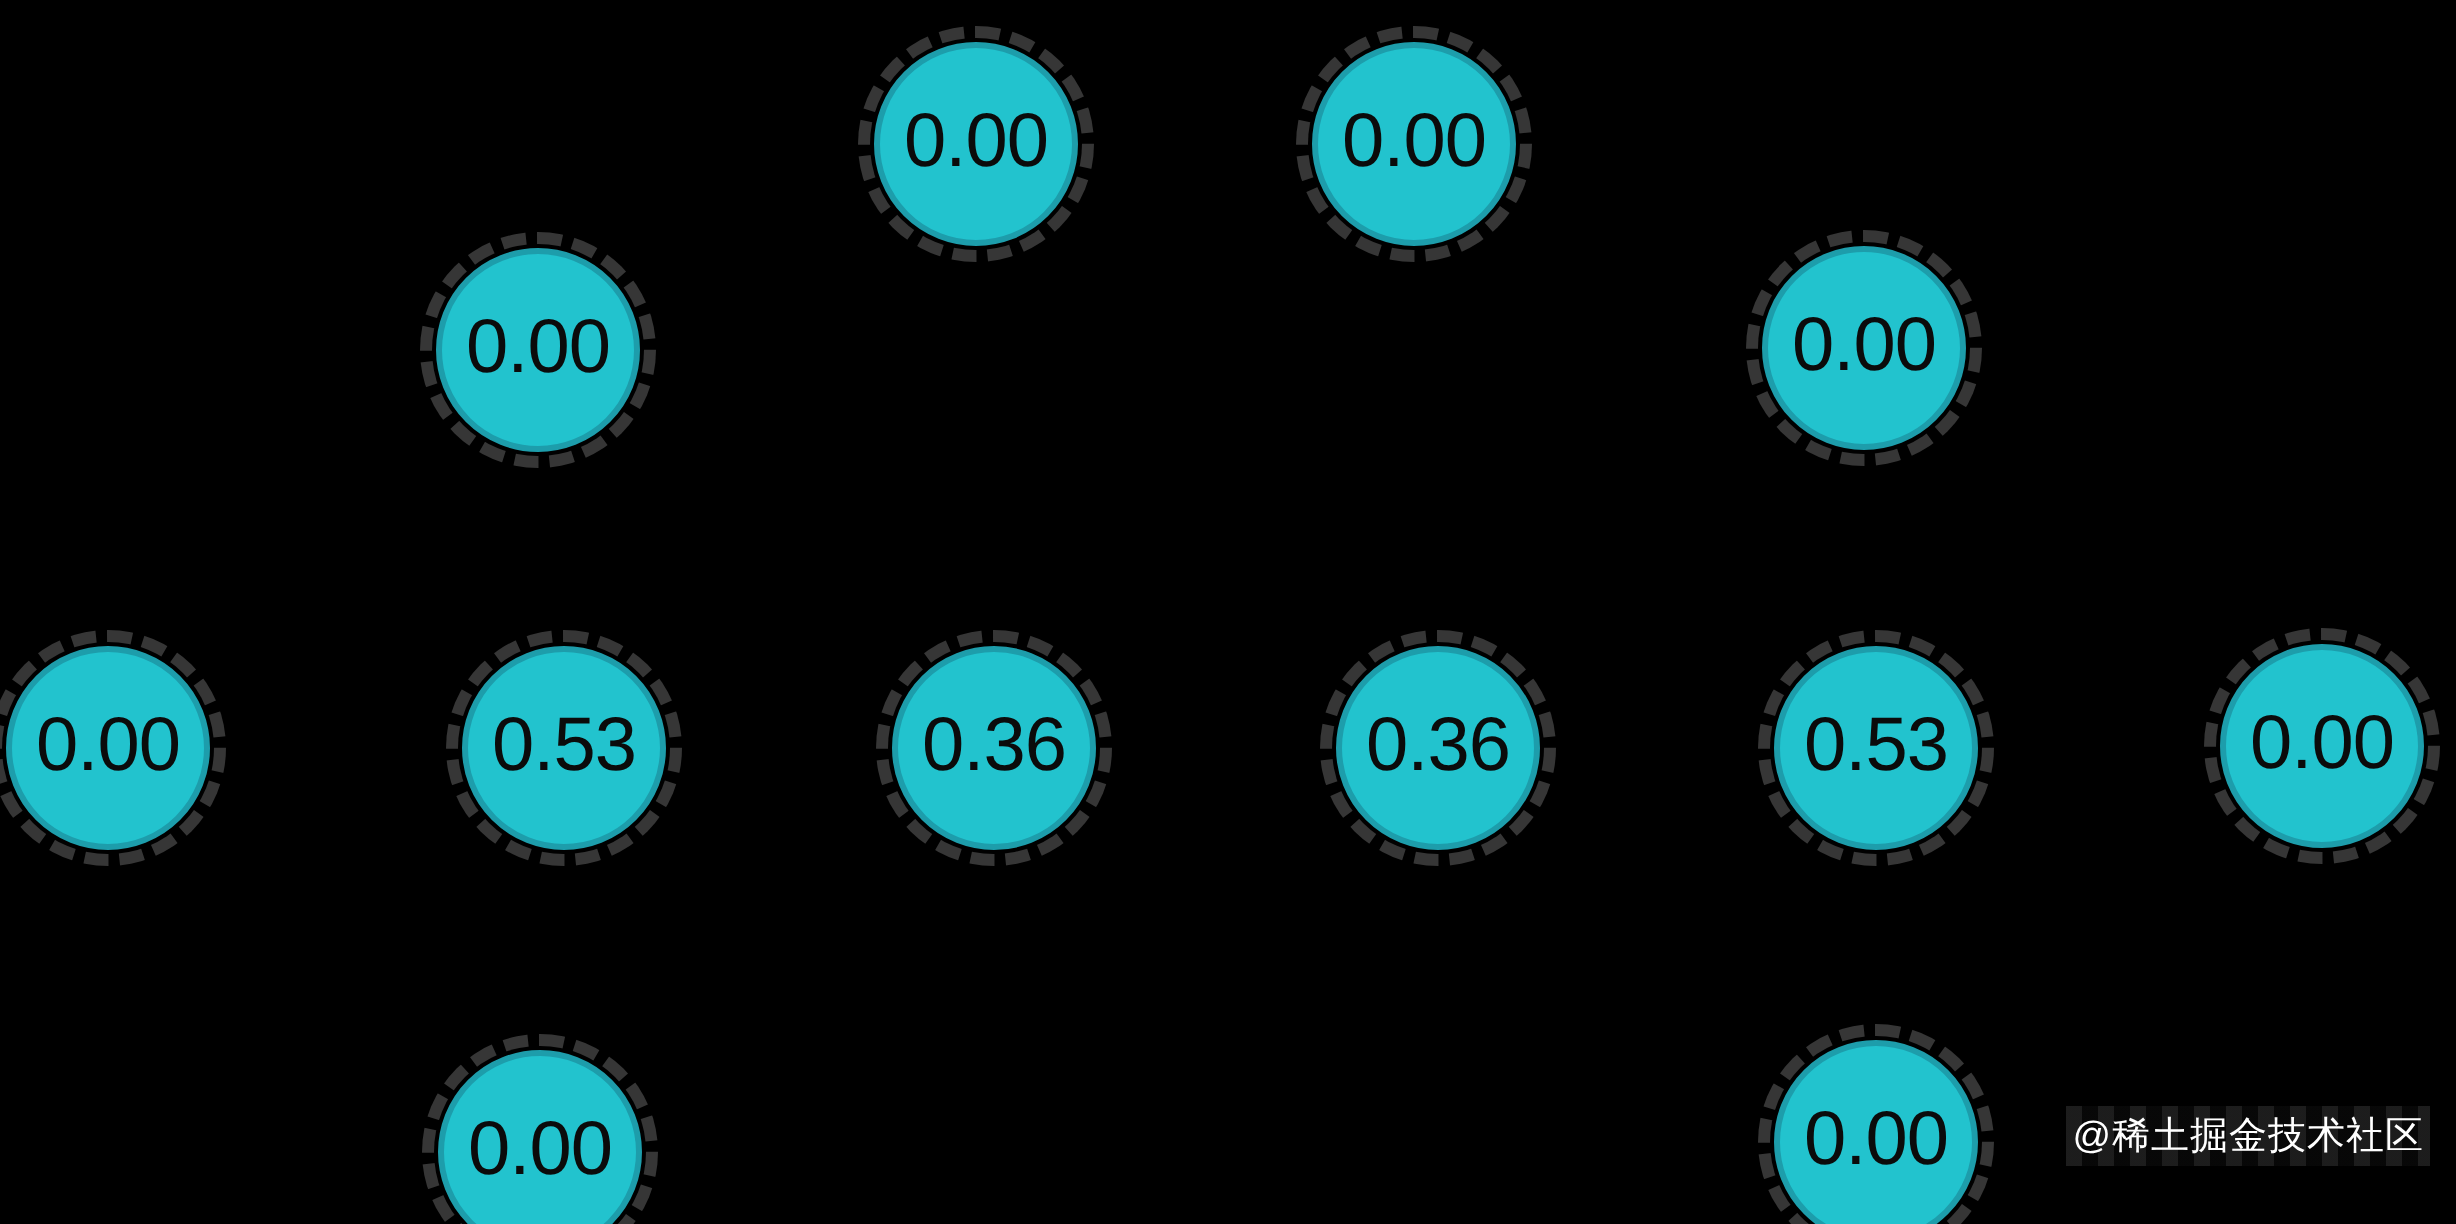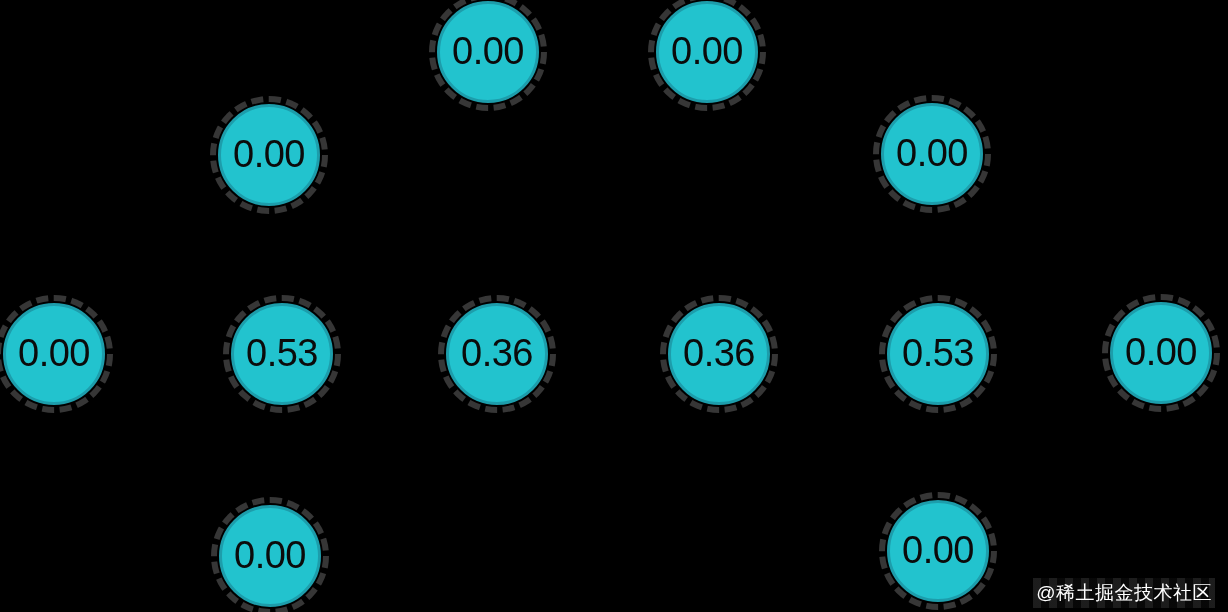--- a/index.html
+++ b/index.html
@@ -11,20 +11,21 @@
     position: relative;
     width: 1228px;
     height: 612px;
     overflow: hidden;
     font-family: "Liberation Sans", sans-serif;
   }
   .node {
     position: absolute;
     width: var(--node-d, 102px);
     height: var(--node-d, 102px);
+    margin-top: 20px;
   }
   
   .ring {
     position: absolute;
     inset: -8px;
     border-radius: 50%;
     border: 6px dashed rgba(128, 128, 128, 0.42);
     box-sizing: border-box;
   }
   .bubble {
@@ -41,21 +42,21 @@
   .label {
     font-size: 38px;
     line-height: 1;
     letter-spacing: -0.5px;
     color: var(--node-label, #0b0b0b);
     transform: translateY(-1px);
   }
   .watermark {
     position: absolute;
     right: 13px;
-    bottom: 4px;
+    bottom: 29px;
     font-size: 19px;
     letter-spacing: 0.5px;
     color: #fff;
     background: repeating-linear-gradient(90deg,
       rgba(130,130,130,0.22) 0 8px,
       rgba(130,130,130,0.06) 8px 16px);
     padding: 2px 3px;
     white-space: nowrap;
   }
 </style>

